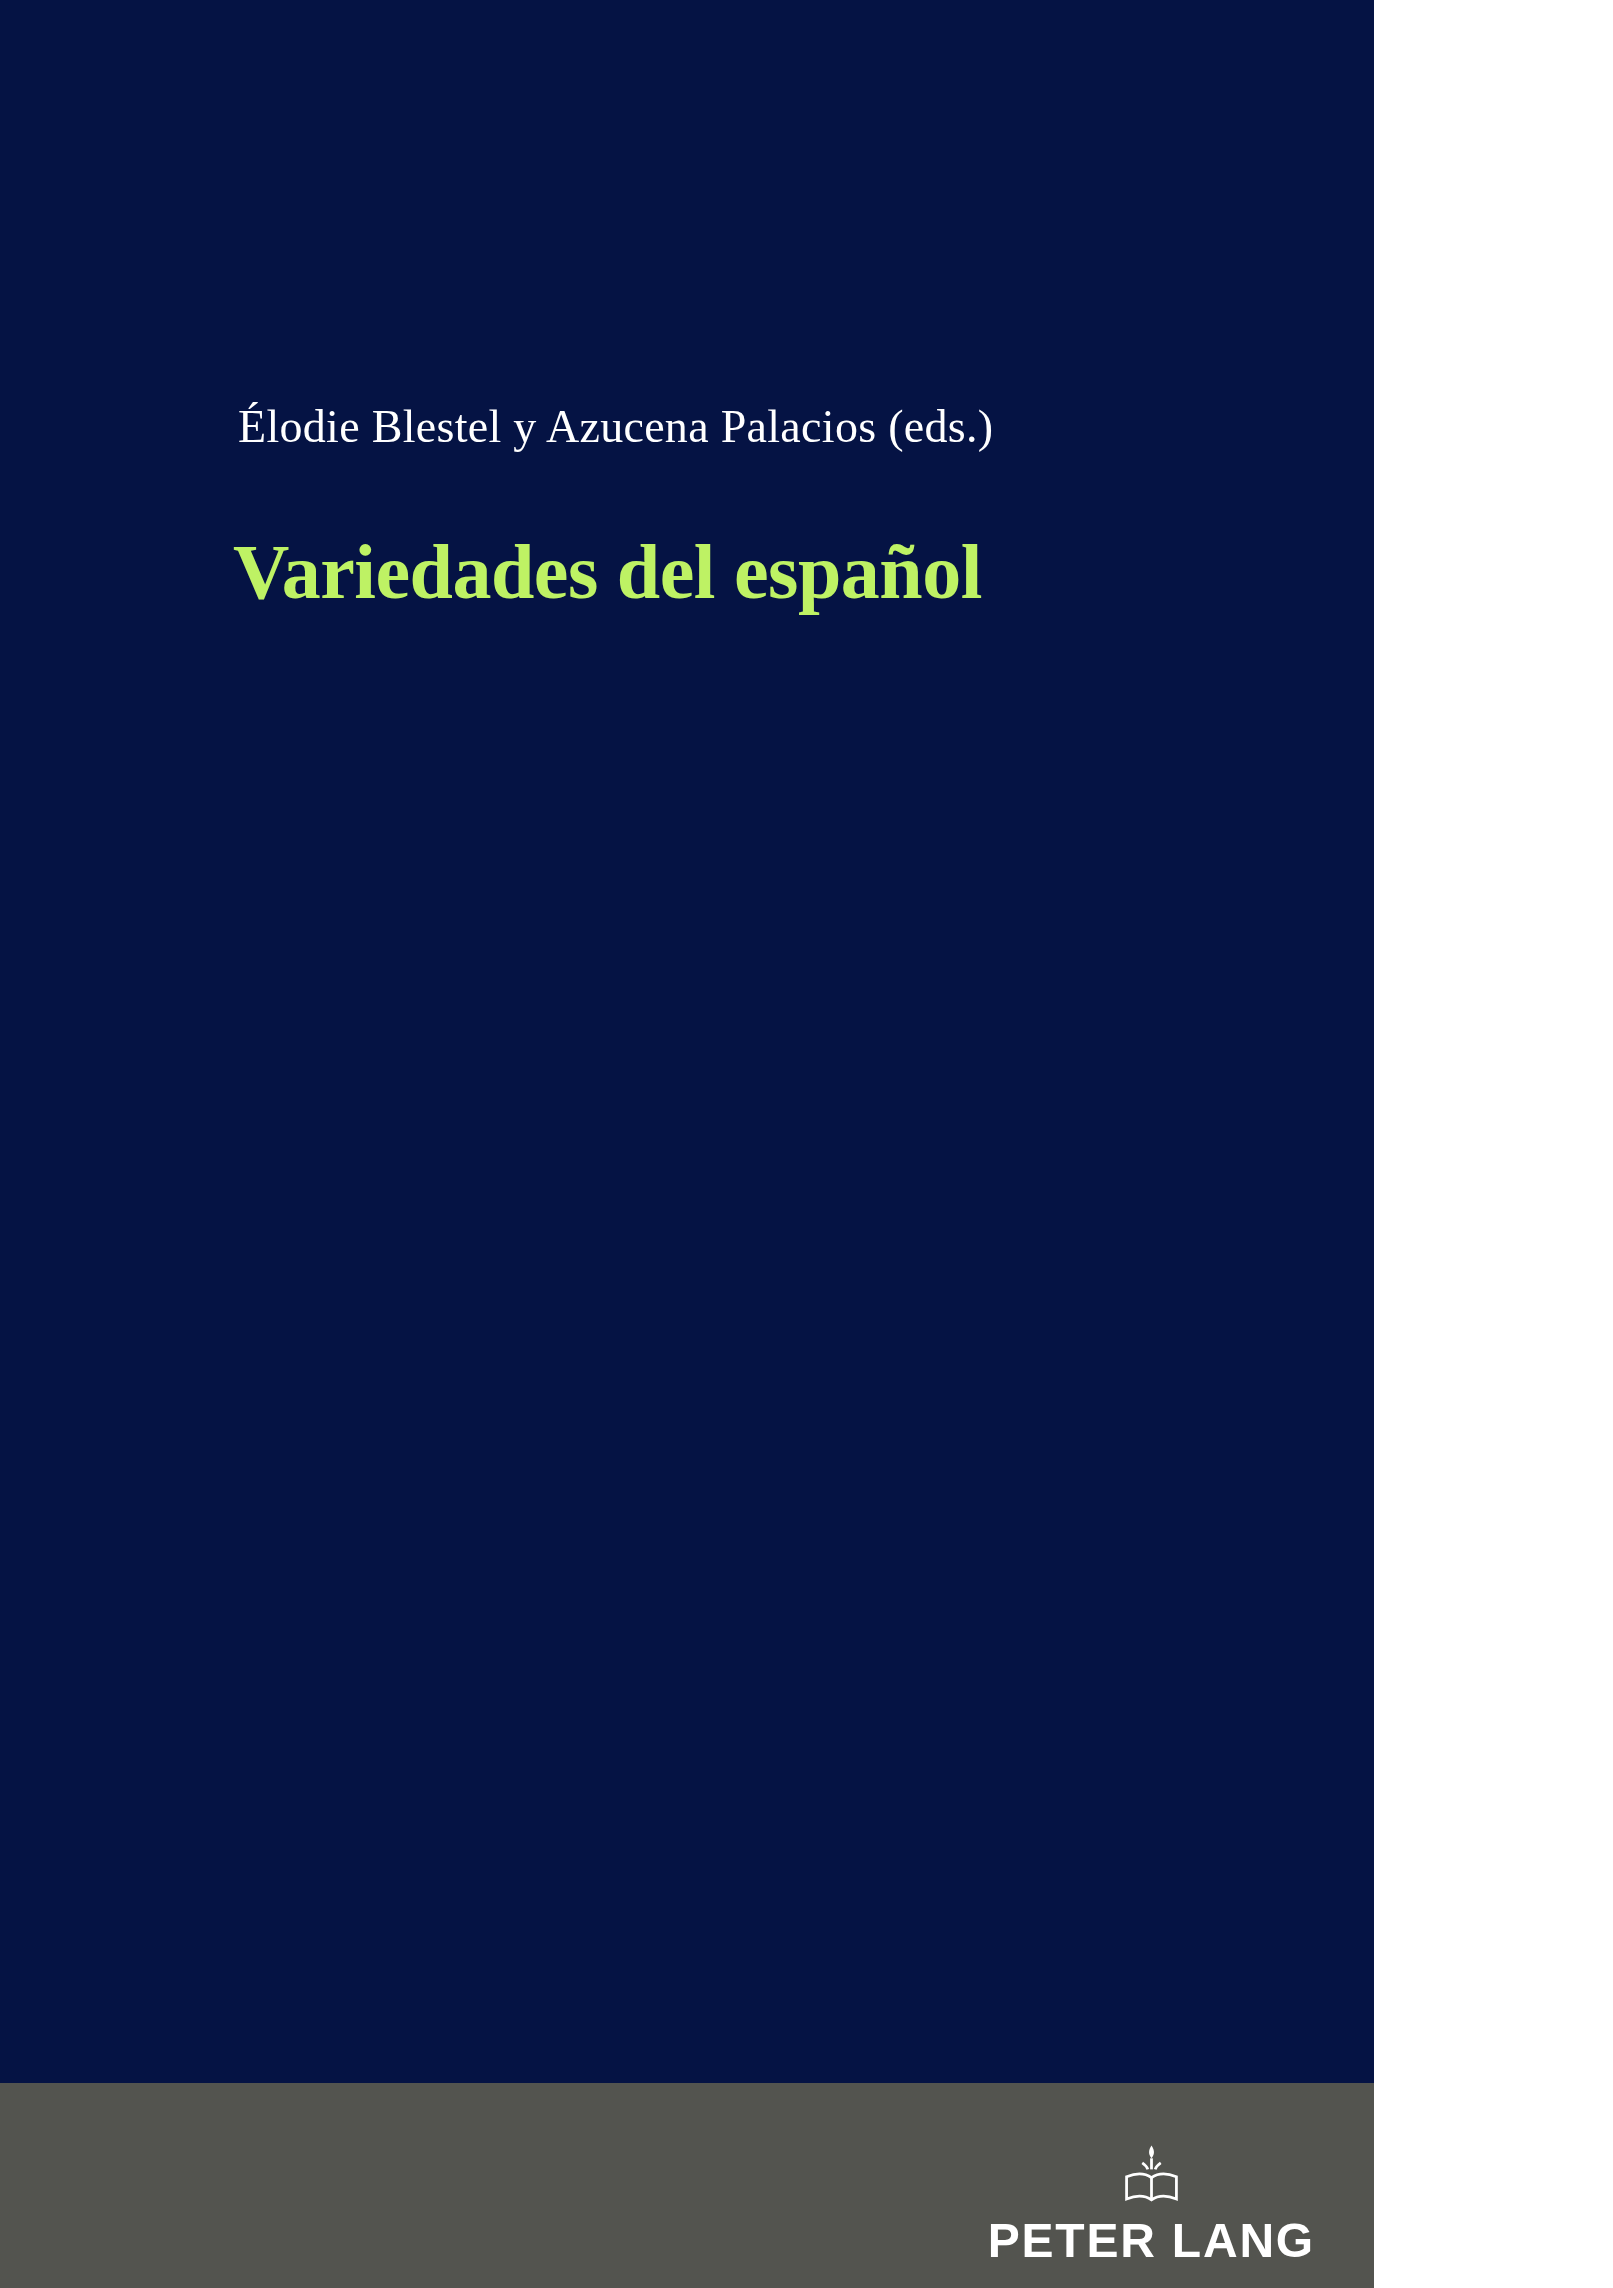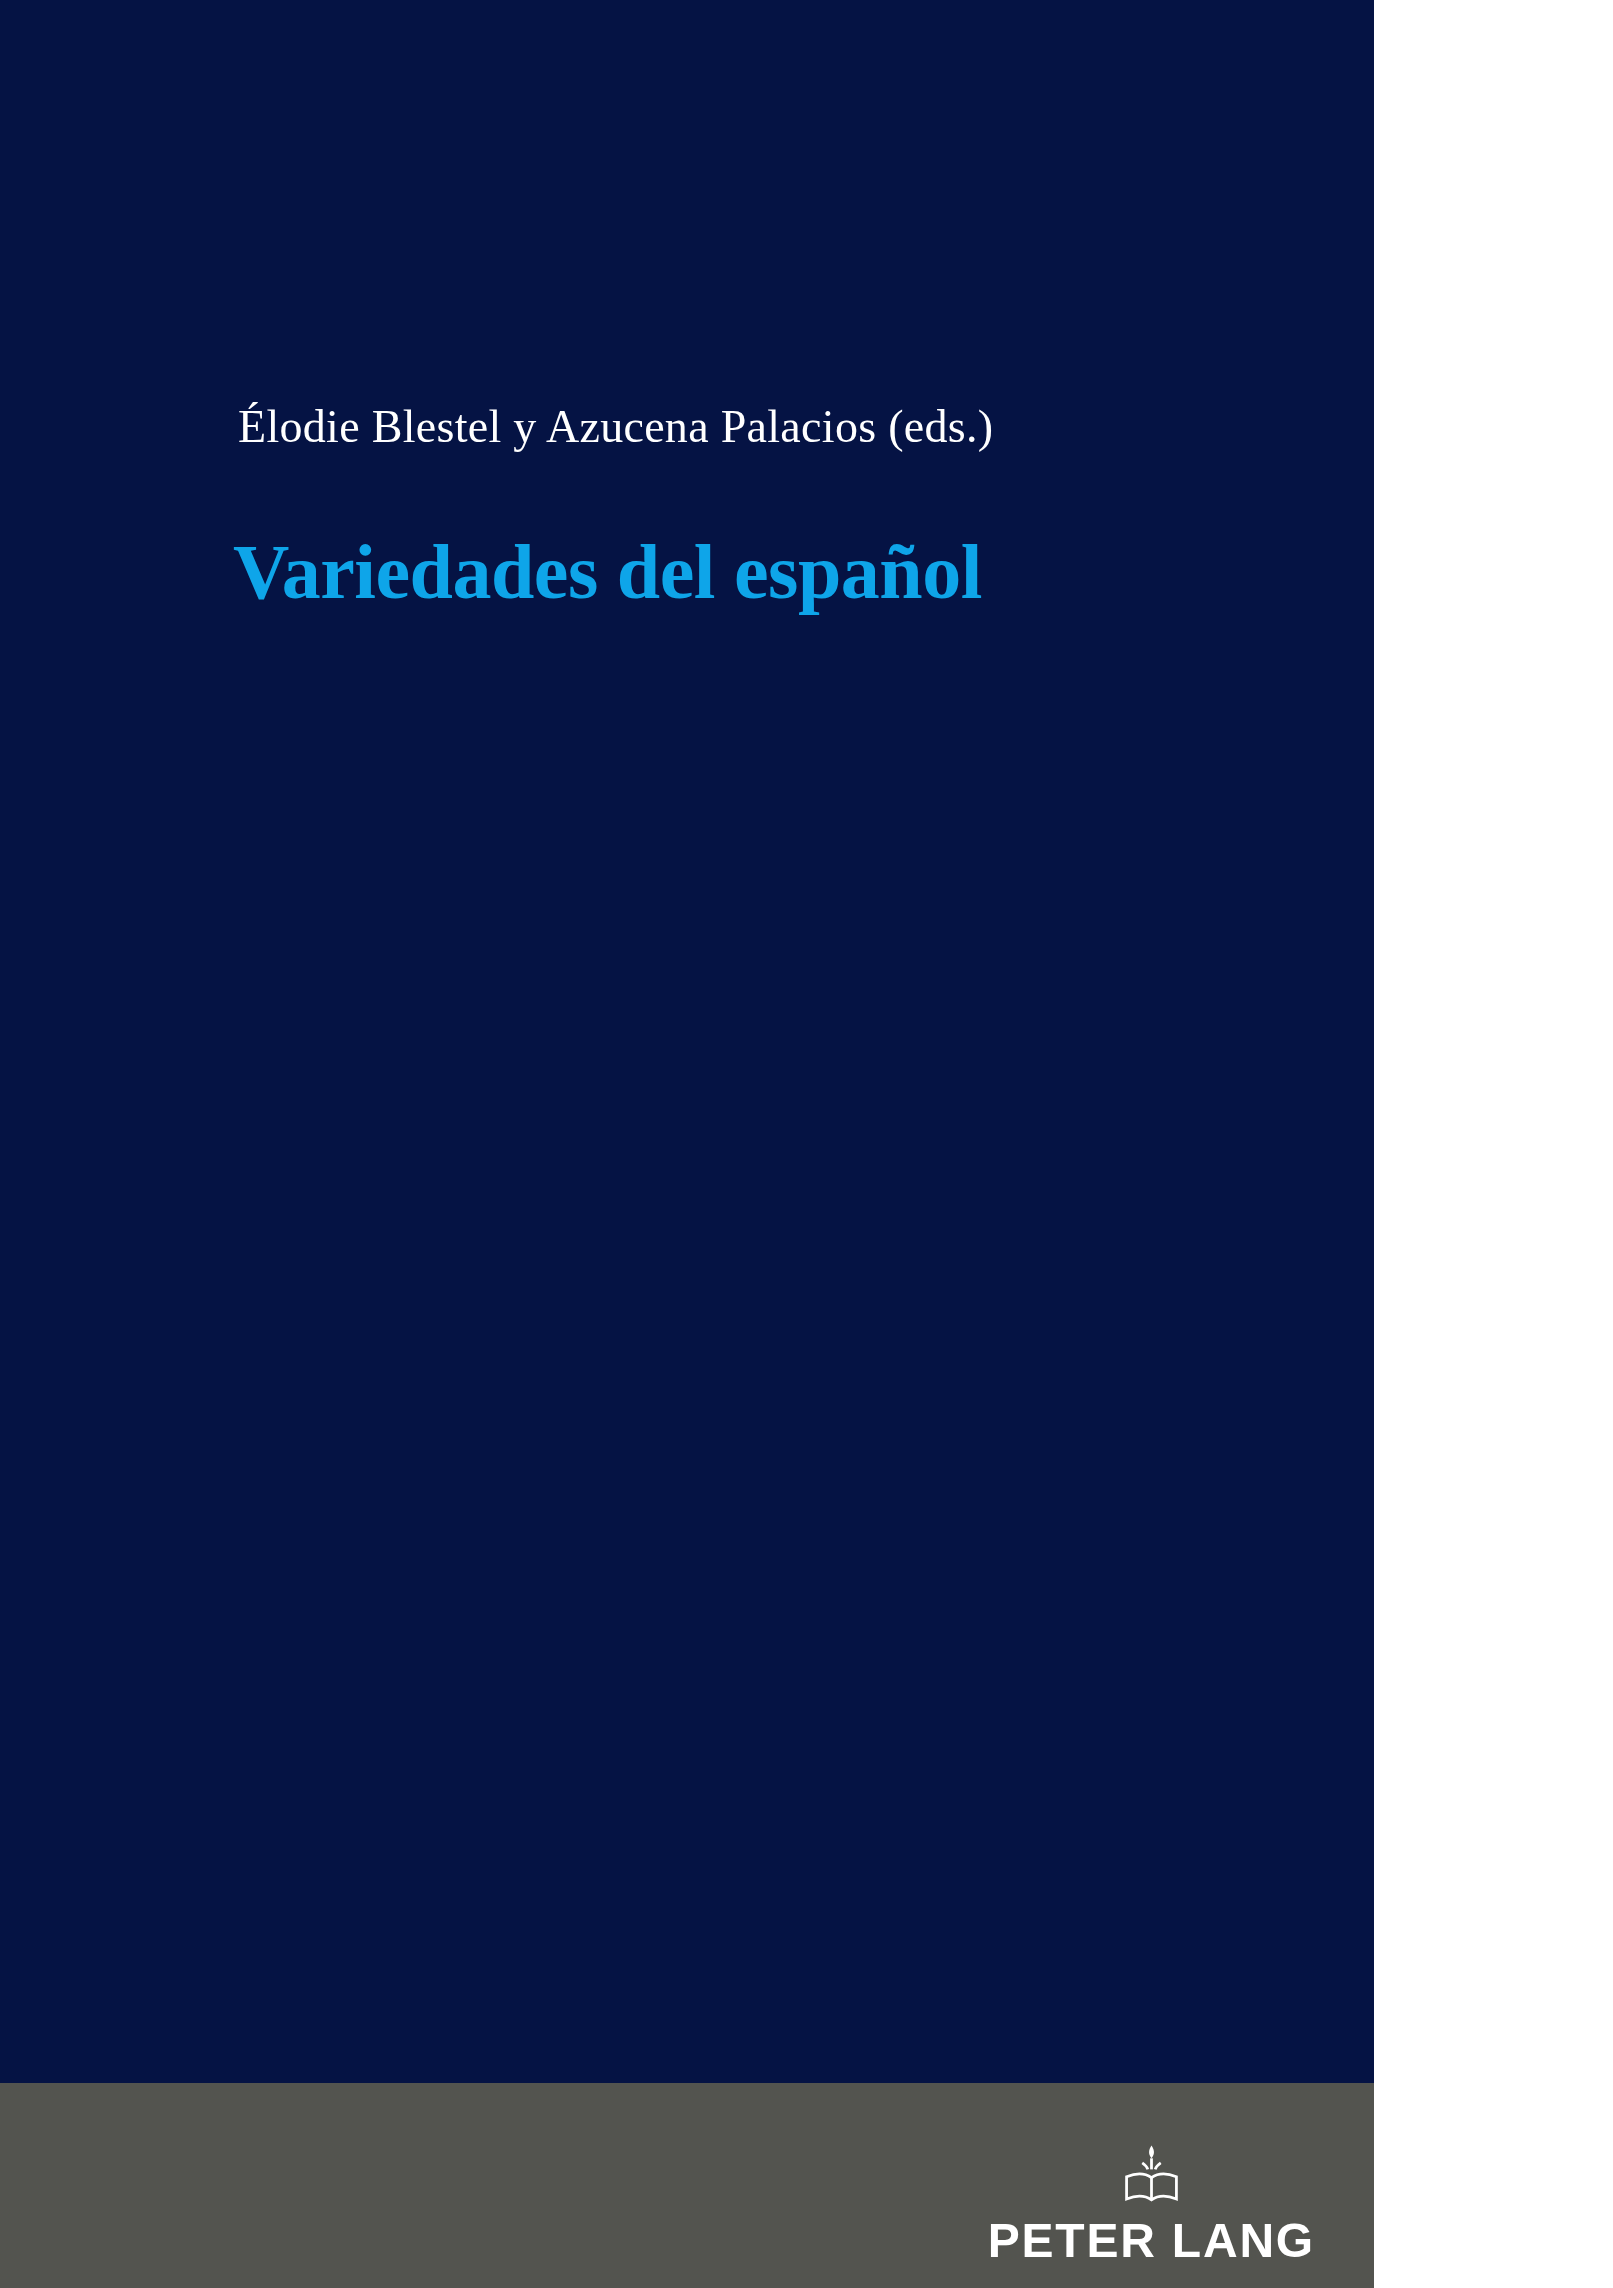--- a/index.html
+++ b/index.html
@@ -40,21 +40,21 @@
   }
   .title {
     position: absolute;
     left: 233px;
     top: 526px;
     width: 1237px;
     font-family: "Liberation Serif", serif;
     font-weight: bold;
     font-size: 78px;
     line-height: 1.18;
-    color: #0ea5e9;
+    color: #bef264;
     letter-spacing: -0.5px;
   }
   .title .line {
     display: block;
     white-space: nowrap;
   }
   .footer-band {
     position: relative;
     flex: 0 0 auto;
     height: 206px;

